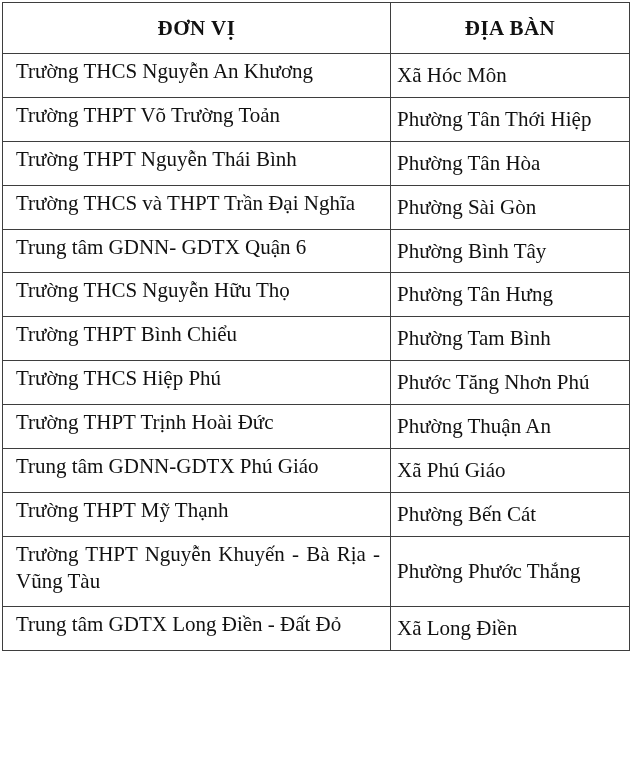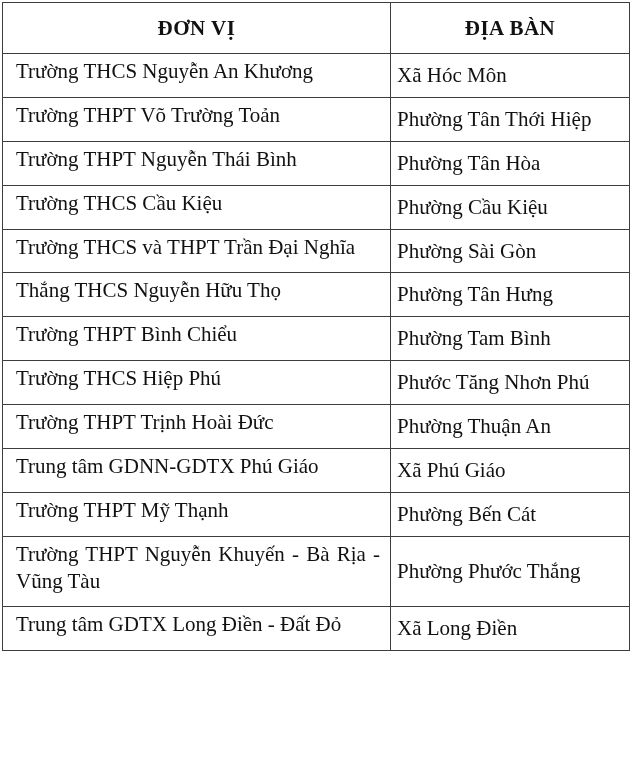--- a/index.html
+++ b/index.html
@@ -64,29 +64,29 @@
     </tr>
     <tr>
       <td class="cell-unit">Trường THPT Võ Trường Toản</td>
       <td class="cell-area">Phường Tân Thới Hiệp</td>
     </tr>
     <tr>
       <td class="cell-unit">Trường THPT Nguyễn Thái Bình</td>
       <td class="cell-area">Phường Tân Hòa</td>
     </tr>
     <tr>
-      <td class="cell-unit">Trường THCS Cầu Kiệu</td>
-      <td class="cell-area">Phường Cầu Kiệu</td>
-    </tr>
-    <tr>
       <td class="cell-unit">Trường THCS và THPT Trần Đại Nghĩa</td>
       <td class="cell-area">Phường Sài Gòn</td>
     </tr>
     <tr>
-      <td class="cell-unit">Thắng THCS Nguyễn Hữu Thọ</td>
+      <td class="cell-unit">Trung tâm GDNN- GDTX Quận 6</td>
+      <td class="cell-area">Phường Bình Tây</td>
+    </tr>
+    <tr>
+      <td class="cell-unit">Trường THCS Nguyễn Hữu Thọ</td>
       <td class="cell-area">Phường Tân Hưng</td>
     </tr>
     <tr>
       <td class="cell-unit">Trường THPT Bình Chiểu</td>
       <td class="cell-area">Phường Tam Bình</td>
     </tr>
     <tr>
       <td class="cell-unit">Trường THCS Hiệp Phú</td>
       <td class="cell-area">Phước Tăng Nhơn Phú</td>
     </tr>

